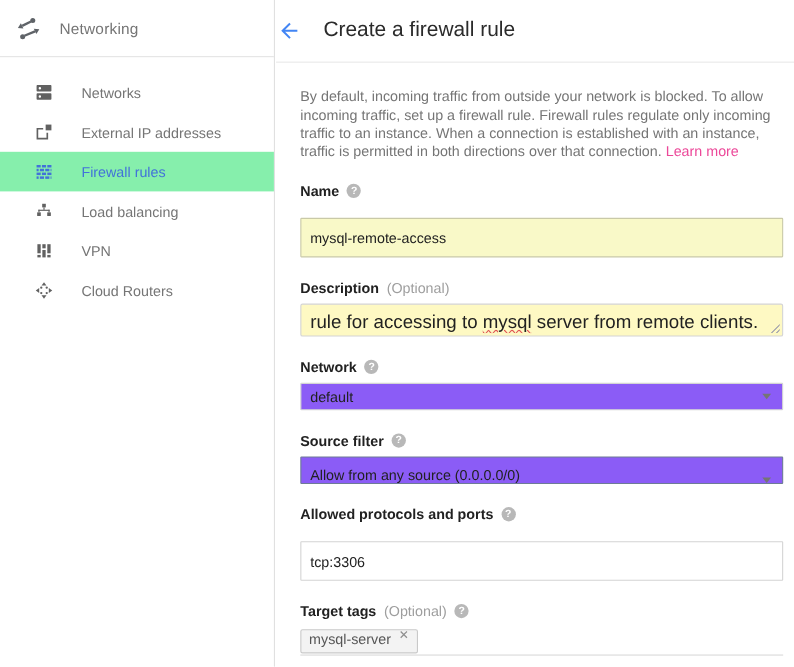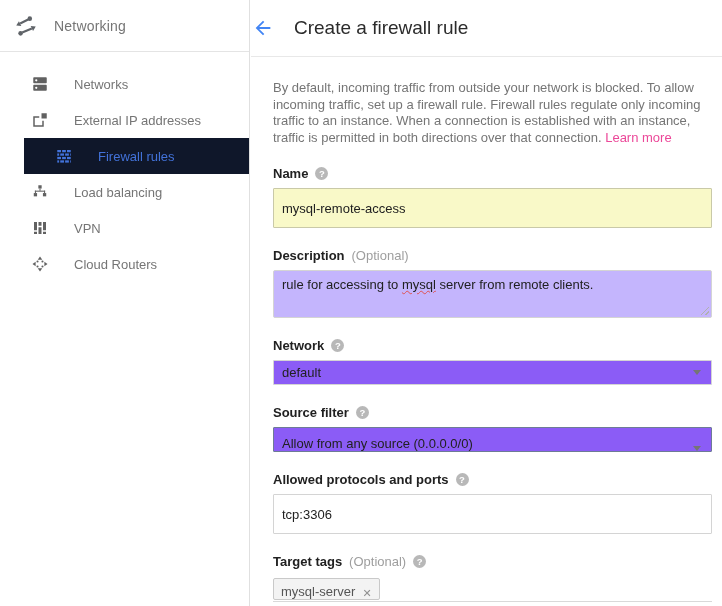--- a/index.html
+++ b/index.html
@@ -9,21 +9,21 @@
   
   .sidebar { position:absolute; left:0; top:0; width:250px; height:100%;
     border-right:1px solid #e0e0e0; background:#fff; }
   .sidebar-header { height:52px; border-bottom:1px solid #e4e4e4;
     display:flex; align-items:center; padding-left:13px; gap:15px; }
   .sidebar-title { font-size:14px; color:#757575; letter-spacing:.2px; }
   .nav { padding-top:14px; }
   .nav-item { height:36px; display:flex; align-items:center;
     padding-left:31px; gap:25px; font-size:13px; color:#757575; cursor:pointer; }
   .nav-item .nicon { width:18px; height:18px; flex:0 0 18px; color:#616161; display:block; }
-  .nav-item.selected { background:#0f172a; color:#4272d9;margin-left:24px; }
+  .nav-item.selected { background:#86efac; color:#4272d9; }
   .nav-item.selected .nicon { color:#4272d9; }
   .nicon svg { width:18px; height:18px; display:block; fill:currentColor; }
 
   
   .main { position:absolute; left:251px; top:0; width:471px; height:100%; }
   .main-header { height:57px; display:flex; align-items:center;
     gap:19px; border-bottom:1px solid #e8e8e8; }
   .back-btn { width:24px; height:24px; cursor:pointer; display:flex;
     align-items:center; justify-content:center; }
   .main-title { font-size:19px; color:#2b2b2b; }
@@ -33,47 +33,47 @@
   .link { color:#ec4899; text-decoration:none; cursor:pointer; }
 
   .field { margin-top:20px; }
   .field-label { font-size:13px; font-weight:bold; color:#212121;
     display:flex; align-items:center; gap:7px; }
   .optional { font-weight:normal; color:#9e9e9e; }
   .help { width:13px; height:13px; border-radius:50%; background:#b8b8b8;
     color:#fff; font-size:9.5px; font-weight:bold; line-height:13px;
     text-align:center; display:inline-block; }
 
-  .text-input { margin-top:7px; width:100%; height:40px;
-    border:1px solid #d4d4d4; border-radius:1px; padding:0 8px;
+  .text-input { margin-top:17px; width:100%; height:25px;
+    border:1px solid #d4d4d4; border-radius:1px; padding:17px 8px;
     font-size:13px; color:#212121; font-family:"Liberation Sans",sans-serif;
     background:#fff; display:block; }
   .text-input.highlight { background:#f9f9c8; border-color:#c9c9a8; }
 
-  .textarea { margin-top:7px; width:100%; height:48px;
+  .textarea { margin-top:7px; width:100%; height:30px;
     border:1px solid #d4d4d4; border-radius:2px; padding:6px 8px;
-    font-size:13px; color:#212121; position:relative; background:#c4b5fd; }
+    font-size:17px; color:#212121; position:relative; background:#fef9c3; }
   .misspelled { text-decoration:underline; text-decoration-style:wavy;
     text-decoration-color:#e05252; text-decoration-thickness:1px; }
   .resize-grip { position:absolute; right:2px; bottom:2px; width:9px; height:9px;
     background:repeating-linear-gradient(-45deg, transparent, transparent 2px,
       #b0b0b0 2px, #b0b0b0 3px);
     clip-path:polygon(100% 0, 100% 100%, 0 100%); cursor:nwse-resize; }
 
   .select { margin-top:7px; width:100%; height:25px; border:1px solid #d4d4d4;
     border-radius:1px; padding:0 10px 0 8px; font-size:13px; color:#212121;
     display:flex; align-items:center; justify-content:space-between;
     background:#8b5cf6; cursor:pointer; }
   .select.focused { border-color:#6e7b96;align-items:flex-end; }
   .caret { width:0; height:0; border-left:4px solid transparent;
     border-right:4px solid transparent; border-top:5px solid #757575; }
 
   .tags-field { margin-top:7px; width:100%; height:26px;
     border-bottom:1px solid #d9d9d9; display:flex; align-items:center; }
-  .chip { display:inline-flex; align-items:flex-end; gap:7px; height:22px;
+  .chip { display:inline-flex; align-items:flex-start; gap:7px; height:22px;
     background:#f3f3f3; border:1px solid #c9c9c9; border-radius:2px;
     padding:0 7px; font-size:13px; color:#555; }
   .chip-close { color:#8f8f8f; font-size:11px; cursor:pointer; line-height:1; }
 
   .btn-row { margin-top:25px; display:flex; gap:8px; }
   .btn { font-size:13px; font-family:"Liberation Sans",sans-serif;
     border-radius:2px; padding:7px 13px; cursor:pointer; }
   .btn-primary { background:#3b6ed6; border:1px solid #3463c2; color:#fff; }
   .btn-secondary { background:#fff; border:1px solid #d2d2d2; color:#555; }
 </style>

